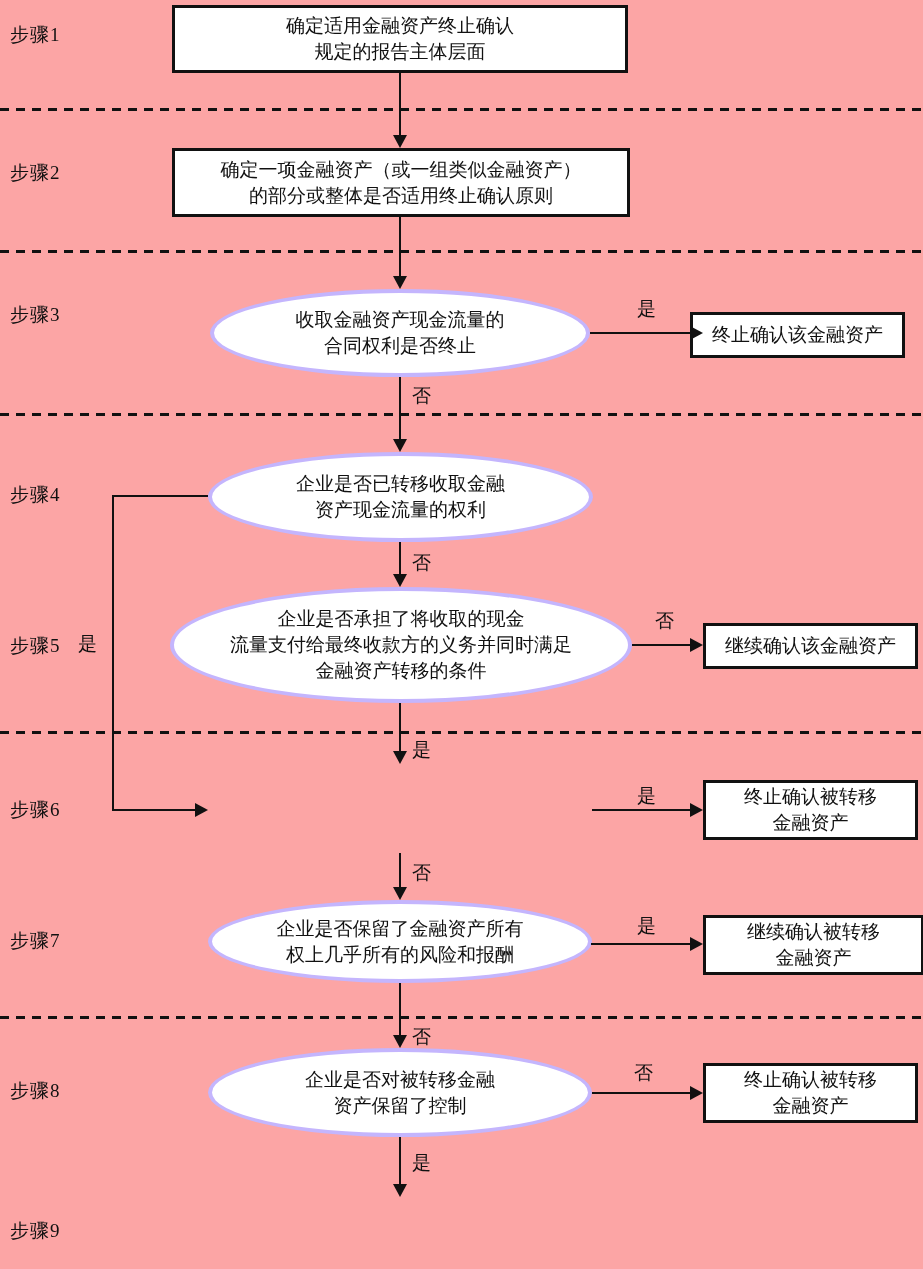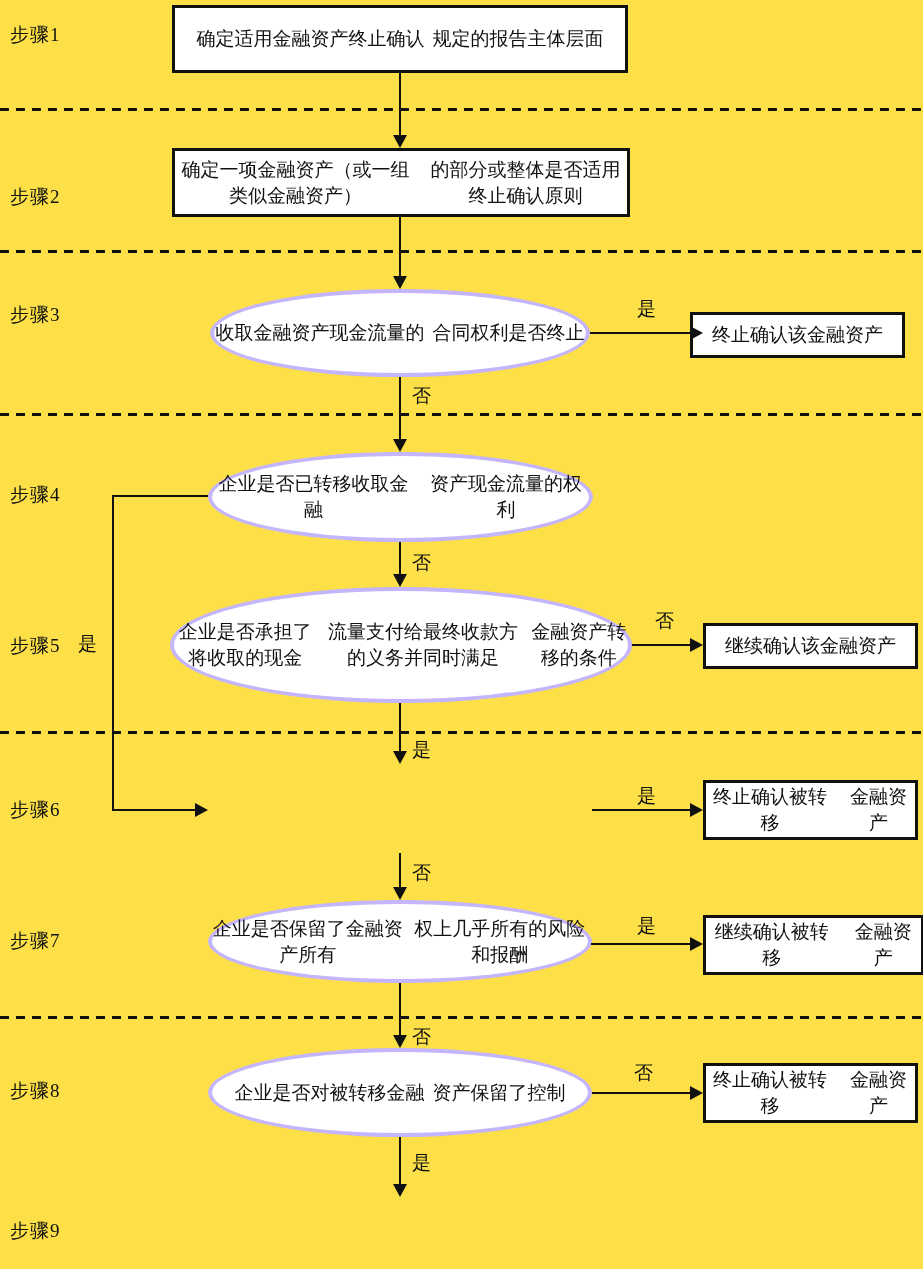--- a/index.html
+++ b/index.html
@@ -1,28 +1,28 @@
 <!DOCTYPE html>
 <html><head>
 <meta charset="utf-8">
 <style>
   html,body{margin:0;padding:0;background:#e8e8e8;}
   #canvas{
-    position:relative;width:923px;height:1269px;background:#fde047;
+    position:relative;width:923px;height:1269px;background:#fca5a5;
     font-family:"Liberation Serif","DejaVu Serif",serif;color:#111;
     overflow:hidden;
   }
   .steplbl{
     position:absolute;left:10px;width:80px;font-size:19px;letter-spacing:1px;
     white-space:nowrap;
   }
   .node{
-    position:absolute;display:flex;flex-direction:row;justify-content:center;
+    position:absolute;display:flex;flex-direction:column;justify-content:center;
     align-items:center;text-align:center;font-size:19px;line-height:26px;
-    box-sizing:border-box;background:#fff;gap:8px;
+    box-sizing:border-box;background:#fff;
   }
   .rect{border:3px solid #111;}
   .ellipse{border:4px solid #c4b5fd;border-radius:50%;}
   .vline{position:absolute;width:2px;background:#111;}
   .hline{position:absolute;height:2px;background:#111;}
   .ah-down{
     position:absolute;width:0;height:0;
     border-left:7px solid transparent;border-right:7px solid transparent;
     border-top:13px solid #111;
   }
@@ -36,21 +36,21 @@
     background:repeating-linear-gradient(90deg,#111 0 9px,transparent 9px 16px);
   }
   .edge{position:absolute;font-size:19px;white-space:nowrap;}
 </style>
 </head>
 <body>
 
 <div id="canvas">
 
   <div class="steplbl" style="top:22px">步骤1</div>
-  <div class="steplbl" style="top:184px">步骤2</div>
+  <div class="steplbl" style="top:160px">步骤2</div>
   <div class="steplbl" style="top:302px">步骤3</div>
   <div class="steplbl" style="top:482px">步骤4</div>
   <div class="steplbl" style="top:633px">步骤5</div>
   <div class="steplbl" style="top:797px">步骤6</div>
   <div class="steplbl" style="top:928px">步骤7</div>
   <div class="steplbl" style="top:1078px">步骤8</div>
   <div class="steplbl" style="top:1218px">步骤9</div>
 
   <div class="dash" style="top:108px"></div>
   <div class="dash" style="top:250px"></div>

